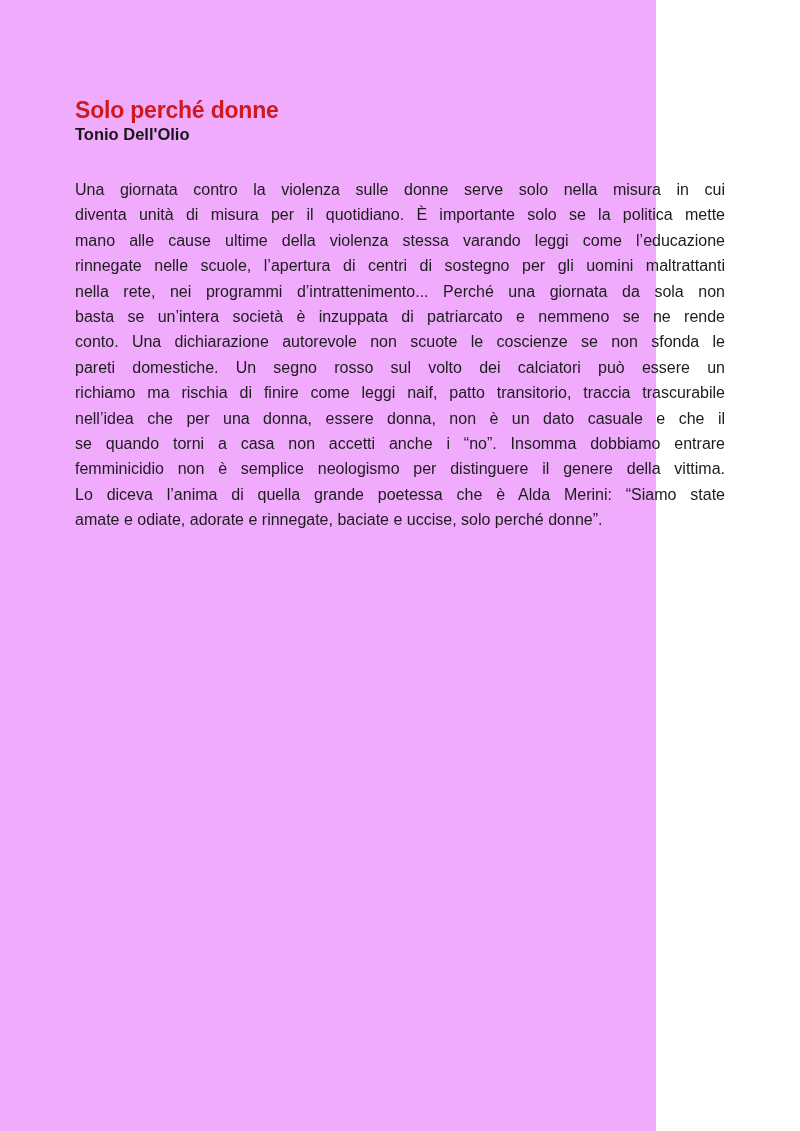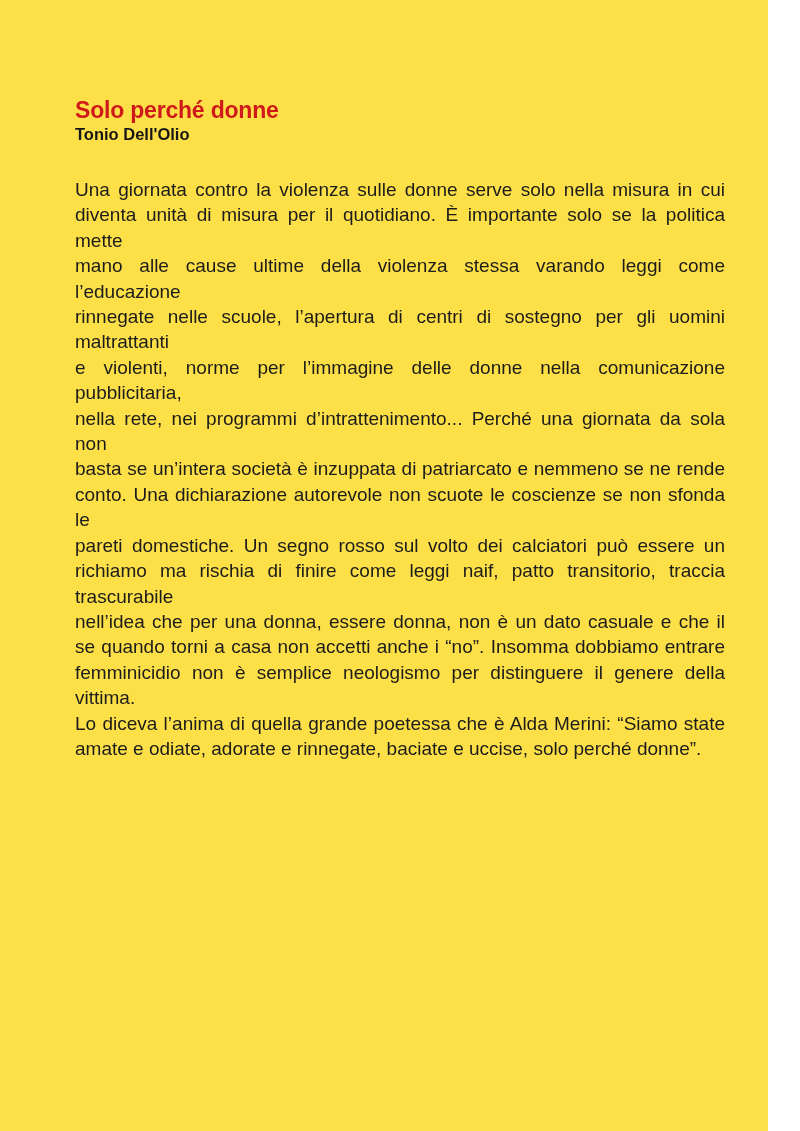--- a/index.html
+++ b/index.html
@@ -9,43 +9,43 @@
   }
   body {
     width: 800px;
     height: 1131px;
     font-family: "Liberation Sans", "DejaVu Sans", sans-serif;
     color: #1b1b1b;
     overflow: hidden;
   }
   .page {
     box-sizing: border-box;
-    width: 768px;
+    width: 656px;
     height: 1131px;
     padding: 96px 75px 0 75px;
-    background: #fde047;
+    background: #f0abfc;
   }
   .article-title {
     margin: 0;
     font-size: 23px;
     line-height: 28px;
     font-weight: bold;
     letter-spacing: -0.2px;
   }
   .article-author {
     margin: 0;
     font-size: 16.5px;
     line-height: 20px;
     font-weight: bold;
     color: #161616;
   }
   .article-body {
     margin-top: 33px;
     width: 650px;
-    font-size: 19px;
+    font-size: 16px;
     line-height: 25.4px;
     color: #1c1c1c;
   }
   .article-body .line {
     text-align: justify;
     text-align-last: justify;
     white-space: normal;
   }
   .article-body .line.last {
     text-align-last: left;
@@ -55,21 +55,20 @@
 <body>
 
 <div class="page">
   <h1 class="article-title" style="color: rgb(208, 25, 27);">Solo perché donne</h1>
   <p class="article-author">Tonio Dell'Olio</p>
   <div class="article-body">
       <div class="line">Una giornata contro la violenza sulle donne serve solo nella misura in cui</div>
       <div class="line">diventa unità di misura per il quotidiano. È importante solo se la politica mette</div>
       <div class="line">mano alle cause ultime della violenza stessa varando leggi come l’educazione</div>
       <div class="line">rinnegate nelle scuole, l’apertura di centri di sostegno per gli uomini maltrattanti</div>
-      <div class="line">e violenti, norme per l’immagine delle donne nella comunicazione pubblicitaria,</div>
       <div class="line">nella rete, nei programmi d’intrattenimento... Perché una giornata da sola non</div>
       <div class="line">basta se un’intera società è inzuppata di patriarcato e nemmeno se ne rende</div>
       <div class="line">conto. Una dichiarazione autorevole non scuote le coscienze se non sfonda le</div>
       <div class="line">pareti domestiche. Un segno rosso sul volto dei calciatori può essere un</div>
       <div class="line">richiamo ma rischia di finire come leggi naif, patto transitorio, traccia trascurabile</div>
       <div class="line">nell’idea che per una donna, essere donna, non è un dato casuale e che il</div>
       <div class="line">se quando torni a casa non accetti anche i “no”. Insomma dobbiamo entrare</div>
       <div class="line">femminicidio non è semplice neologismo per distinguere il genere della vittima.</div>
       <div class="line">Lo diceva l’anima di quella grande poetessa che è Alda Merini: “Siamo state</div>
       <div class="line last">amate e odiate, adorate e rinnegate, baciate e uccise, solo perché donne”.</div>

